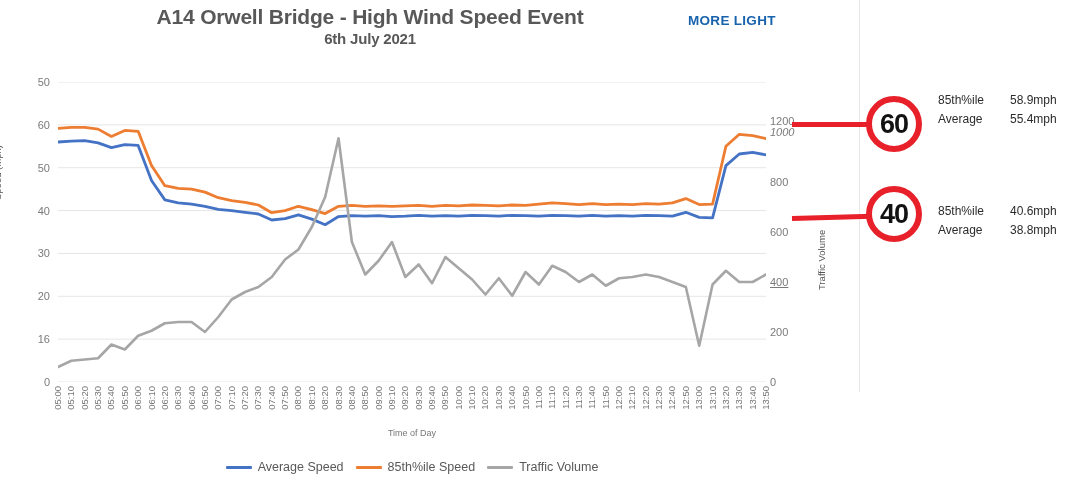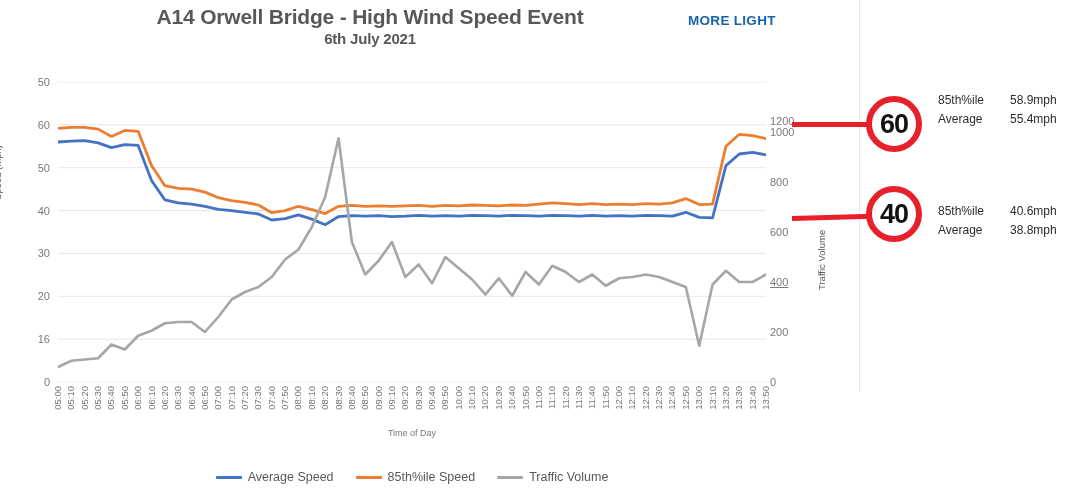--- a/index.html
+++ b/index.html
@@ -85,22 +85,22 @@
     white-space:nowrap;
     line-height:1;
   }
   .xaxis-title{
     position:absolute;left:58px;top:428px;width:708px;text-align:center;
     font-size:9px;color:#777;
   }
 
   
   .legend{
-    position:absolute;left:58px;top:470px;width:708px;
-    display:flex;justify-content:center;align-items:flex-end;gap:22px;
+    position:absolute;left:58px;top:460px;width:708px;
+    display:flex;justify-content:center;align-items:flex-end;gap:12px;
   }
   .legend-item{display:flex;align-items:center;gap:6px;}
   .legend-swatch{width:26px;height:3px;border-radius:1px;display:block;}
   .legend-label{font-size:12.5px;color:#595959;}
 
   
   .anno{position:absolute;}
   .sign{
     width:56px;height:56px;border-radius:50%;
     background:#ffffff;border:6px solid #e8202a;
@@ -145,21 +145,21 @@
         <div class="tick" style="top: 8px;">50</div>
       </div>
 
     <div class="ylabel-right">Traffic Volume</div>
     <div class="axis-right">
         <div class="tick" style="top: 308px;">0</div>
         <div class="tick" style="top: 258px;">200</div>
         <div class="tick" style="top: 208px; text-decoration: underline;">400</div>
         <div class="tick" style="top: 158px;">600</div>
         <div class="tick" style="top: 108px;">800</div>
-        <div class="tick" style="top: 58px;">1000</div>
+        <div class="tick" style="top: 58px; font-style: italic;">1000</div>
         <div class="tick" style="top: 8px; margin-top: 39px;">1200</div>
       </div>
 
     <div class="plot-area">
       <svg class="plot-svg" id="plot-svg" width="708" height="300">
           <line x1="0" y1="300" x2="708" y2="300" stroke="#e6e6e6" stroke-width="1"></line>
           <line x1="0" y1="257.14285714285717" x2="708" y2="257.14285714285717" stroke="#e6e6e6" stroke-width="1"></line>
           <line x1="0" y1="214.28571428571428" x2="708" y2="214.28571428571428" stroke="#e6e6e6" stroke-width="1"></line>
           <line x1="0" y1="171.42857142857144" x2="708" y2="171.42857142857144" stroke="#e6e6e6" stroke-width="1"></line>
           <line x1="0" y1="128.57142857142858" x2="708" y2="128.57142857142858" stroke="#e6e6e6" stroke-width="1"></line>

